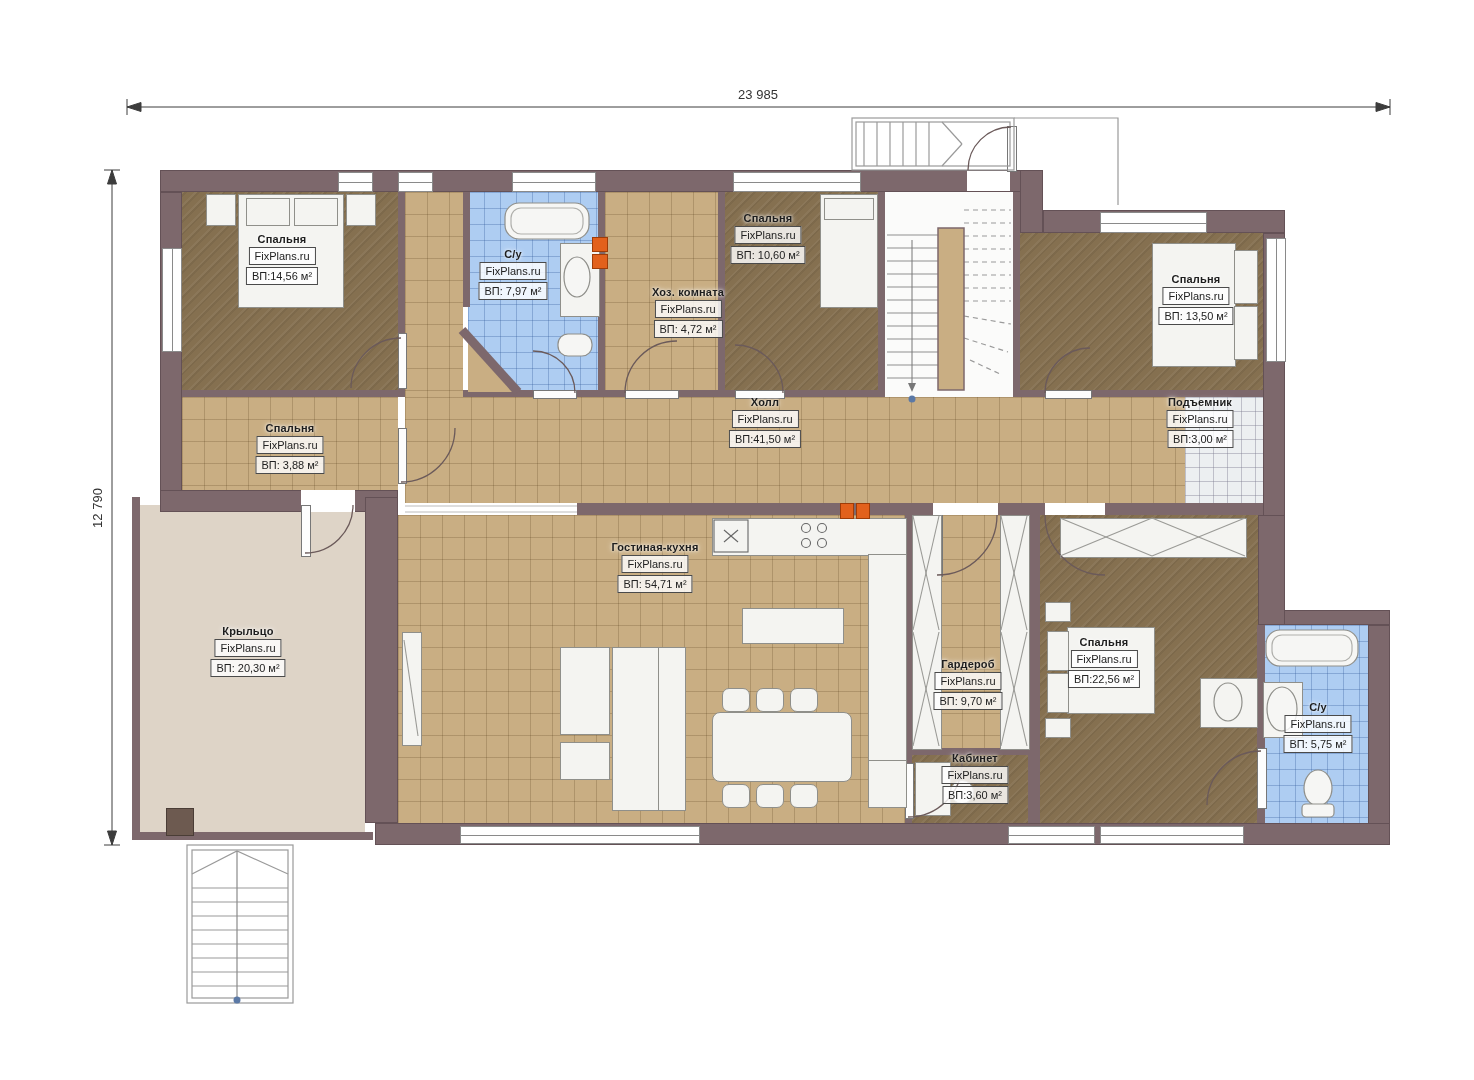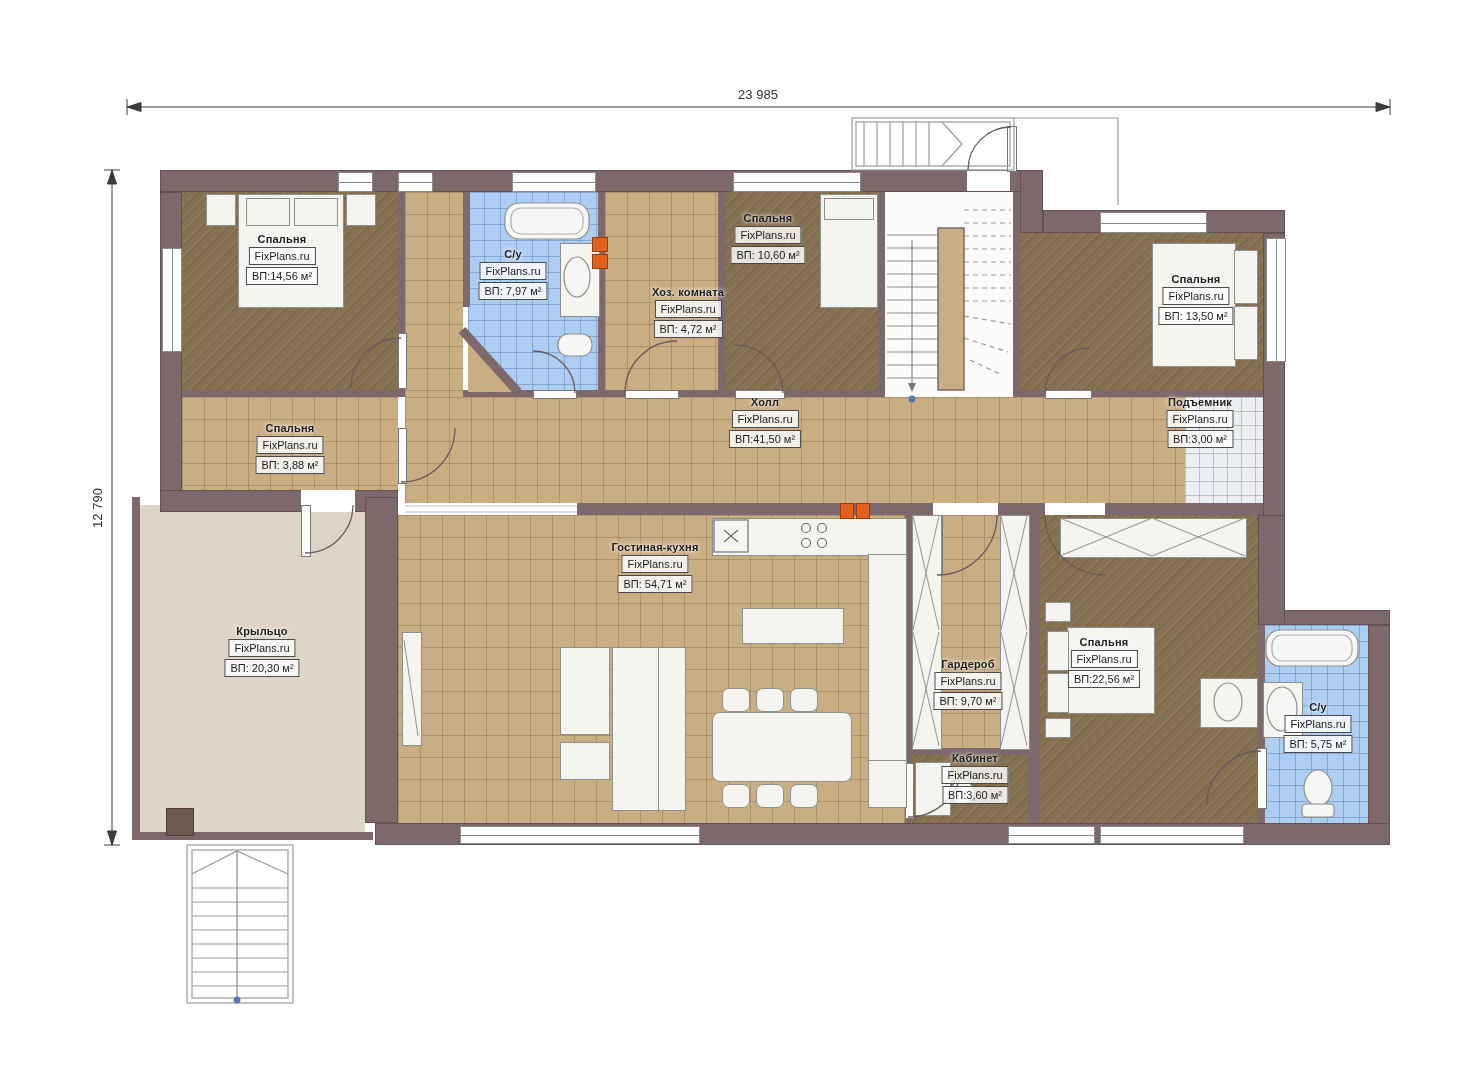--- a/index.html
+++ b/index.html
@@ -387,21 +387,21 @@
   <div class="room-label" style="left:765px;top:396px">
     <div class="rl-name">Холл</div>
     <div class="rl-box">FixPlans.ru</div>
     <div class="rl-box">ВП:41,50 м²</div>
   </div>
   <div class="room-label" style="left:1200px;top:396px">
     <div class="rl-name">Подъемник</div>
     <div class="rl-box">FixPlans.ru</div>
     <div class="rl-box">ВП:3,00 м²</div>
   </div>
-  <div class="room-label" style="left:262px;top:625px">
+  <div class="room-label" style="left:248px;top:625px">
     <div class="rl-name">Крыльцо</div>
     <div class="rl-box">FixPlans.ru</div>
     <div class="rl-box">ВП: 20,30 м²</div>
   </div>
   <div class="room-label" style="left:655px;top:541px">
     <div class="rl-name">Гостиная-кухня</div>
     <div class="rl-box">FixPlans.ru</div>
     <div class="rl-box">ВП: 54,71 м²</div>
   </div>
   <div class="room-label" style="left:968px;top:658px">

